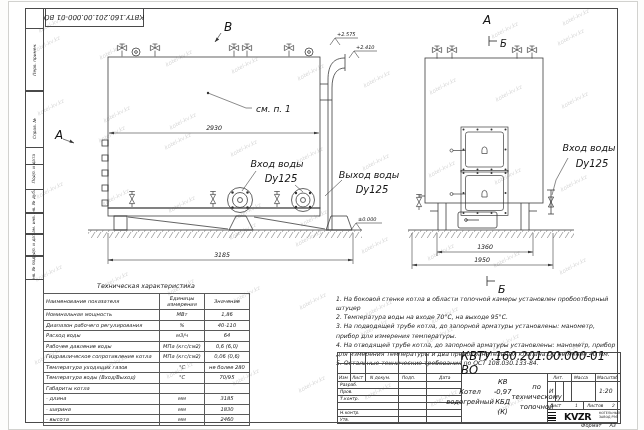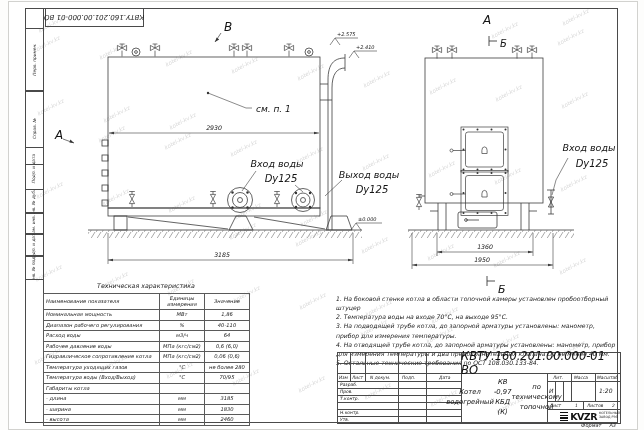--- a/index.html
+++ b/index.html
@@ -29,21 +29,21 @@
   .notes{left:336px;top:294px;width:282px;font-size:6.1px;font-style:italic;color:#1a1a1a;line-height:1.5;}
   .notes p{margin:0 0 0 0;text-indent:0;}
   
   .tb{left:337px;top:352px;width:282px;height:70px;border:1px solid #4a4a4a;background:transparent;}
   .tbl{position:absolute;background:#4a4a4a;}
   .tbt{position:absolute;font-size:4.4px;font-style:italic;color:#1d1d1d;white-space:nowrap;}
   .tb-desig{position:absolute;left:123px;top:0;width:159px;height:20px;display:flex;align-items:center;
             justify-content:center;font-size:11.5px;font-style:italic;color:#111;}
   .tb-name{position:absolute;left:123px;top:20px;width:86px;height:50px;display:flex;
            align-items:center;justify-content:center;font-size:6.8px;font-style:italic;color:#111;line-height:1.45;text-align:center;}
-  .logo{position:absolute;left:210px;top:56px;width:72px;height:14px;display:flex;align-items:center;justify-content:flex-end;gap:2px;}
+  .logo{position:absolute;left:210px;top:56px;width:72px;height:14px;display:flex;align-items:center;justify-content:space-between;gap:2px;}
   .logo .bars{width:8px;height:9px;background:repeating-linear-gradient(#111 0 1.4px,#fff 1.4px 2.6px);}
   .logo .kvzr{font-size:9.5px;font-weight:bold;color:#111;letter-spacing:-.5px;font-style:normal;}
   .logo .sub{font-size:3.2px;color:#222;line-height:1.15;font-style:normal;}
   .fmt{left:556px;top:422px;width:60px;font-size:5px;font-style:italic;color:#222;display:flex;gap:8px;justify-content:flex-end;}
   svg text{font-family:"DejaVu Sans",sans-serif;font-style:italic;fill:#141414;}
 </style>
 </head>
 <body>
 
 <div id="app">

